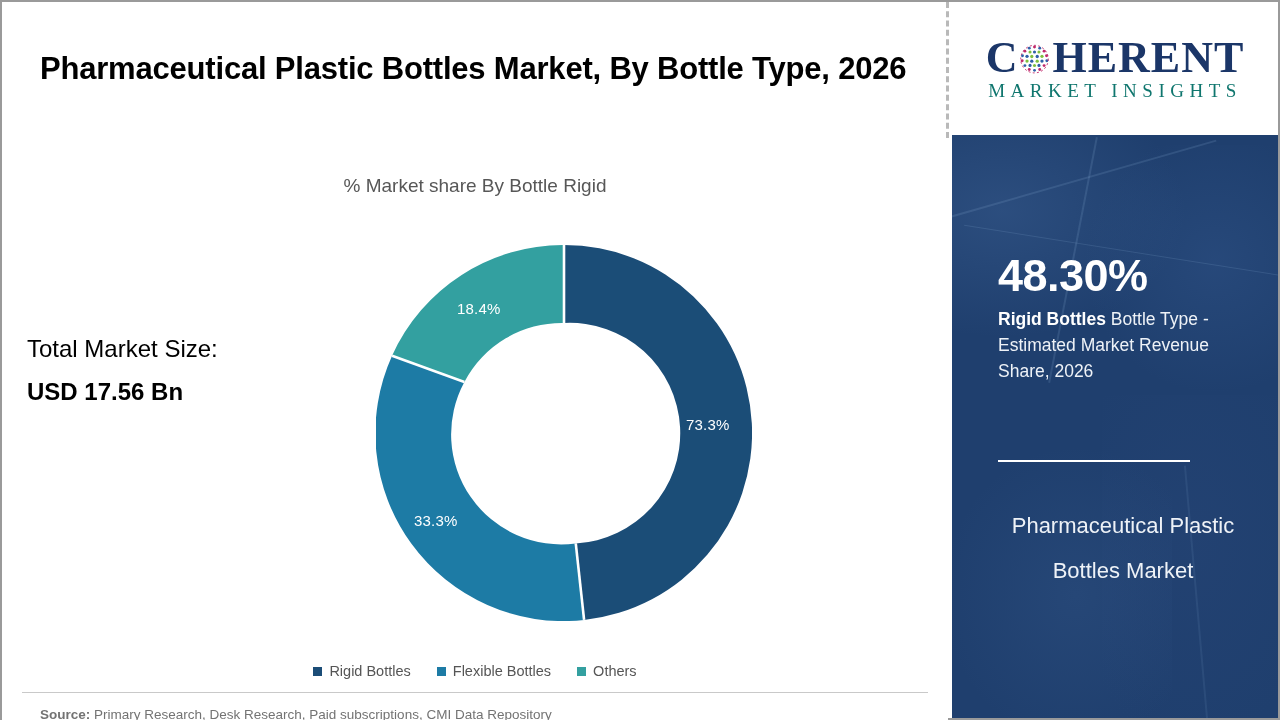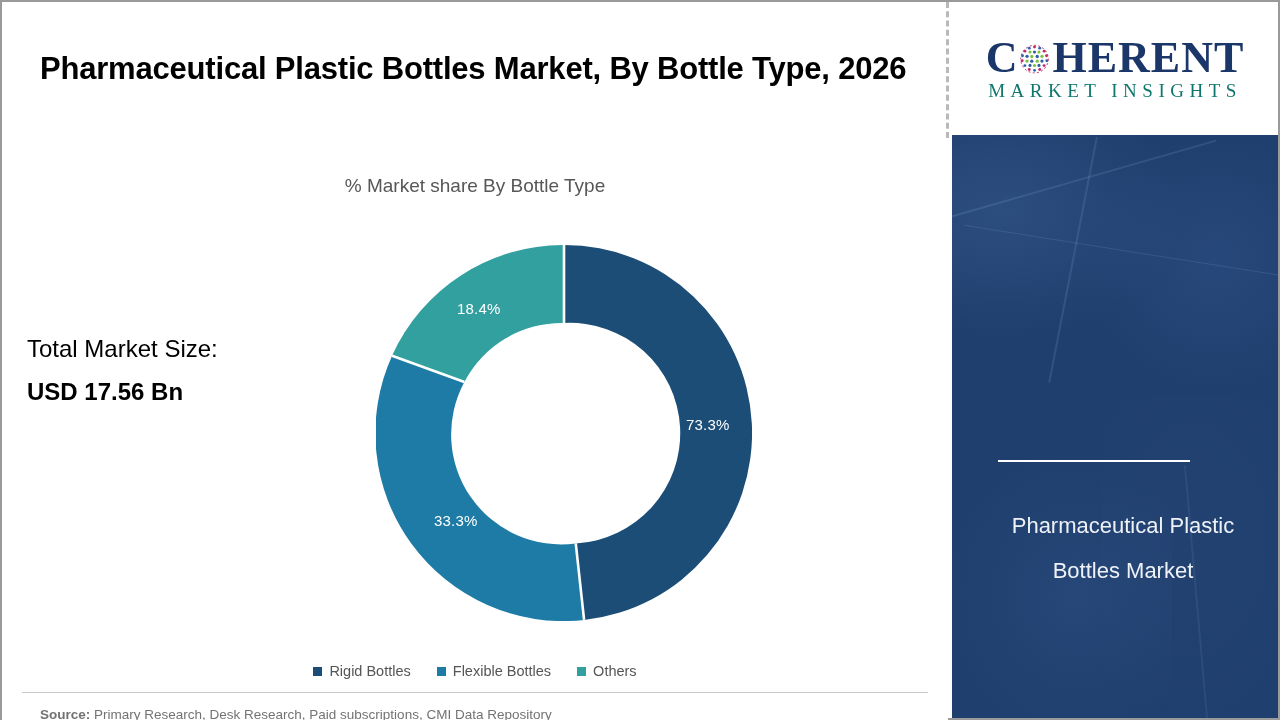--- a/index.html
+++ b/index.html
@@ -40,21 +40,21 @@
   .donut-wrap{
     position:absolute; left:374px; top:230px; width:376px; height:376px;
   }
   .donut-wrap svg{ display:block; width:376px; height:376px; }
 
   .slice-label{
     position:absolute; color:#ffffff; font-size:15px; font-weight:normal;
     white-space:nowrap; letter-spacing:0.2px;
   }
   .lbl-rigid   { left:684px; top:401px; }
-  .lbl-flex    { left:432px; top:497px; }
+  .lbl-flex    { left:412px; top:497px; }
   .lbl-others  { left:455px; top:285px; }
 
   
   .legend{
     position:absolute; left:0; top:648px; width:946px;
     display:flex; justify-content:center; align-items:center; gap:26px;
   }
   .legend-item{ display:flex; align-items:center; gap:7px; }
   .legend-swatch{ width:9px; height:9px; display:block; }
   .legend-text{ font-size:14.5px; color:#555555; }
@@ -143,21 +143,21 @@
 </style>
 </head>
 <body>
 
 <div id="root">
 
   <div class="left-panel">
 
     <div class="title">Pharmaceutical Plastic Bottles Market, By Bottle Type, 2026</div>
 
-    <div class="chart-subtitle">% Market share By Bottle Type</div>
+    <div class="chart-subtitle">% Market share By Bottle Rigid</div>
 
     <div class="total-label">Total Market Size:</div>
     <div class="total-value">USD 17.56 Bn</div>
 
     <div class="donut-wrap">
       <svg viewBox="0 0 376 376" xmlns="http://www.w3.org/2000/svg">
 
         <path fill="#1b4d77" d="M 188 0
                  A 188 188 0 0 1 208.1 374.93
                  L 199.76 298.4
@@ -258,19 +258,21 @@
     <div class="right-body">
       <span class="tex tex1"></span>
       <span class="tex tex2"></span>
       <span class="tex tex3"></span>
       <span class="tex tex4"></span>
       <span class="streak s1"></span>
       <span class="streak s2"></span>
       <span class="streak s3"></span>
       <span class="streak s4"></span>
 
+      <div class="big-pct">48.30%</div>
+      <div class="pct-desc"><b>Rigid Bottles</b><span> Bottle Type - Estimated Market Revenue Share, 2026</span></div>
 
       <div class="h-rule"></div>
 
       <div class="market-name">Pharmaceutical Plastic Bottles Market</div>
     </div>
   </div>
 </div>
 
 </body></html>

